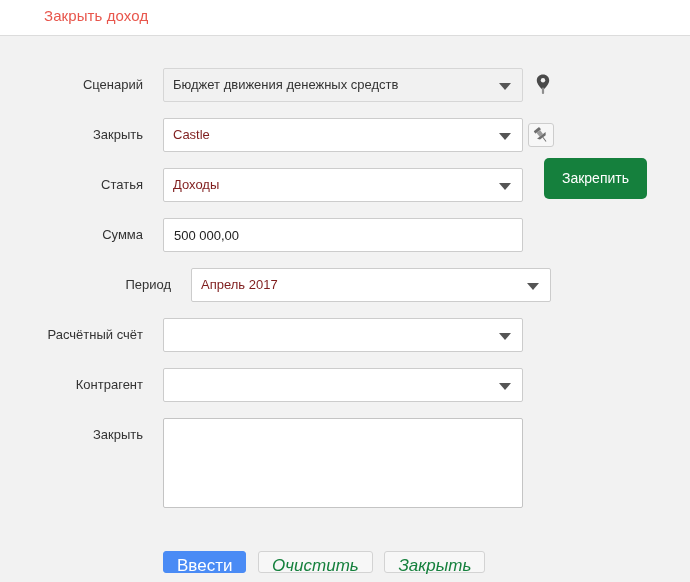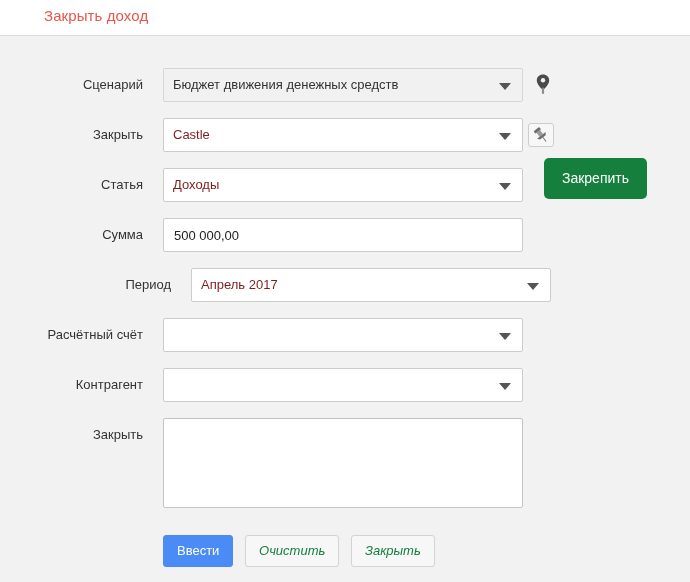--- a/index.html
+++ b/index.html
@@ -182,30 +182,31 @@
   
   .btn-row {
     position: absolute;
     left: 163px;
     top: 498px;
     height: 30px;
   }
   .btn {
     display: inline-block;
     box-sizing: border-box;
-    height: 32px;
+    height: 22px;
     line-height: 28px;
     padding: 0 13px;
     font-family: "Liberation Sans", sans-serif;
-    font-size: 13px;
+    font-size: 17px;
     border-radius: 3px;
     border: 1px solid transparent;
     margin-right: 8px;
     cursor: pointer;
     vertical-align: top;
+    margin-top: 16px;
   }
   .btn-primary {
     background: #4a8bf5;
     border-color: #4a8bf5;
     color: #ffffff;
   }
   .btn-default {
     background: #f7f7f7;
     border-color: #d3d3d3;
     color: #15803d;

